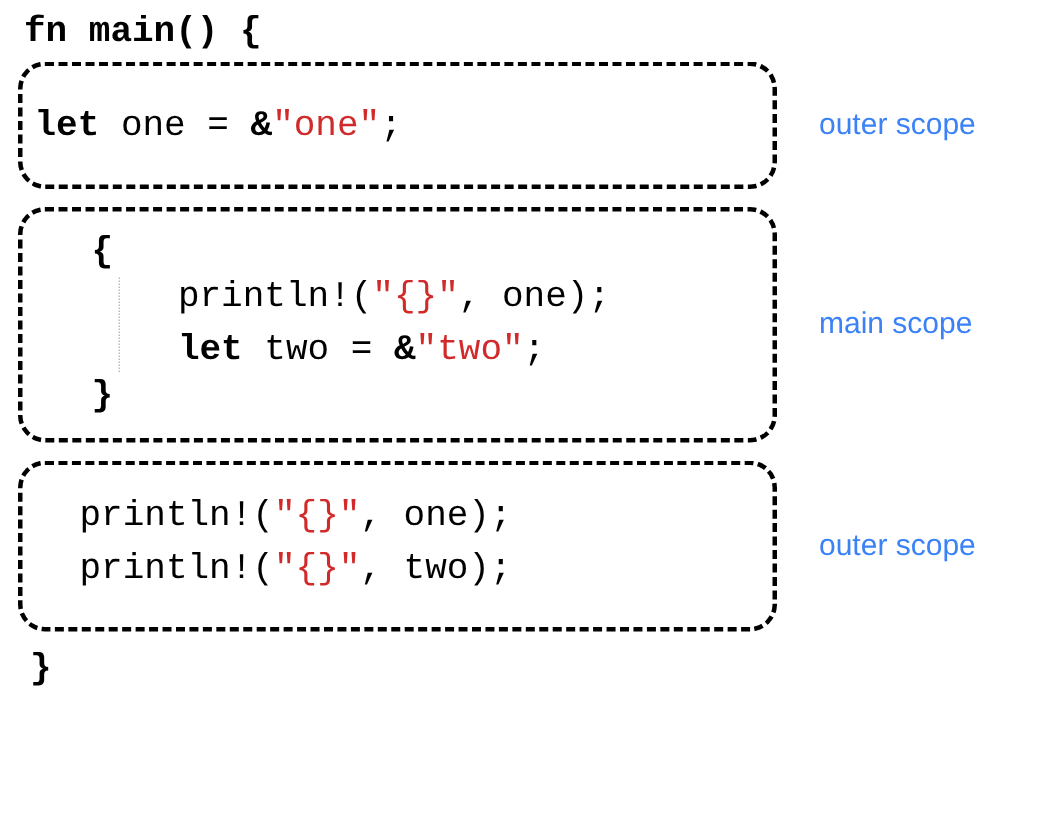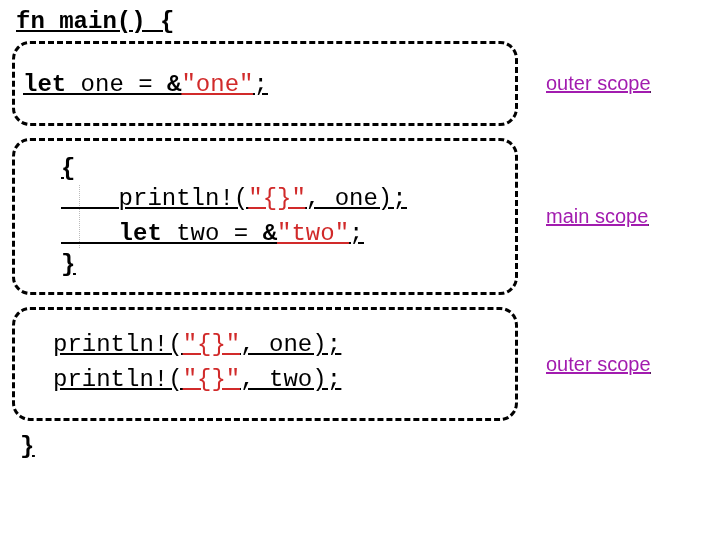--- a/index.html
+++ b/index.html
@@ -1,15 +1,15 @@
 <!DOCTYPE html>
 <html><head>
 <meta charset="utf-8">
 <style>
-  * { box-sizing: border-box; text-decoration: underline; }
+  * { box-sizing: border-box; }
   body {
     margin: 0;
     padding: 0;
     background: #ffffff;
     font-family: "Menlo", "Consolas", "Courier New", monospace;
     width: 701px;
     height: 550px;
     position: relative;
     overflow: hidden;
   }
@@ -32,21 +32,21 @@
     border: 3px dashed #000;
     border-radius: 18px;
     padding: 14px 8px 14px 8px;
     width: 506px;
     background: #fff;
   }
   .label {
     font-family: -apple-system, "Helvetica Neue", Arial, sans-serif;
     font-size: 20px;
     font-weight: 400;
-    color: #a21caf;
+    color: #3b82f6;
     margin-left: 28px;
     white-space: nowrap;
   }
   .code-line {
     font-size: 24px;
     line-height: 1.45;
     white-space: pre;
   }
   .kw { font-weight: bold; }
   .str { color: #d12a2a; }

